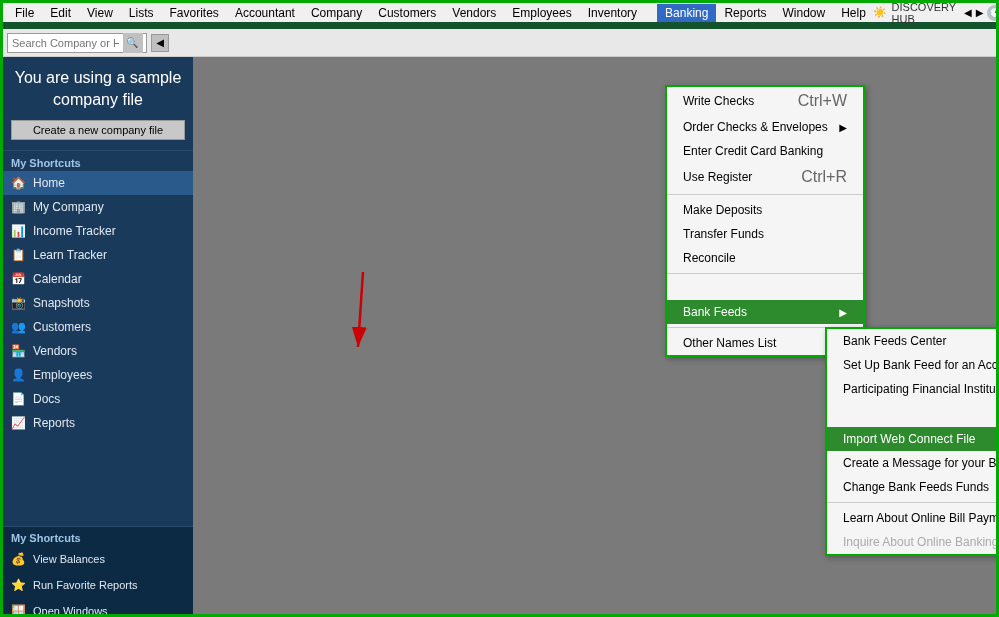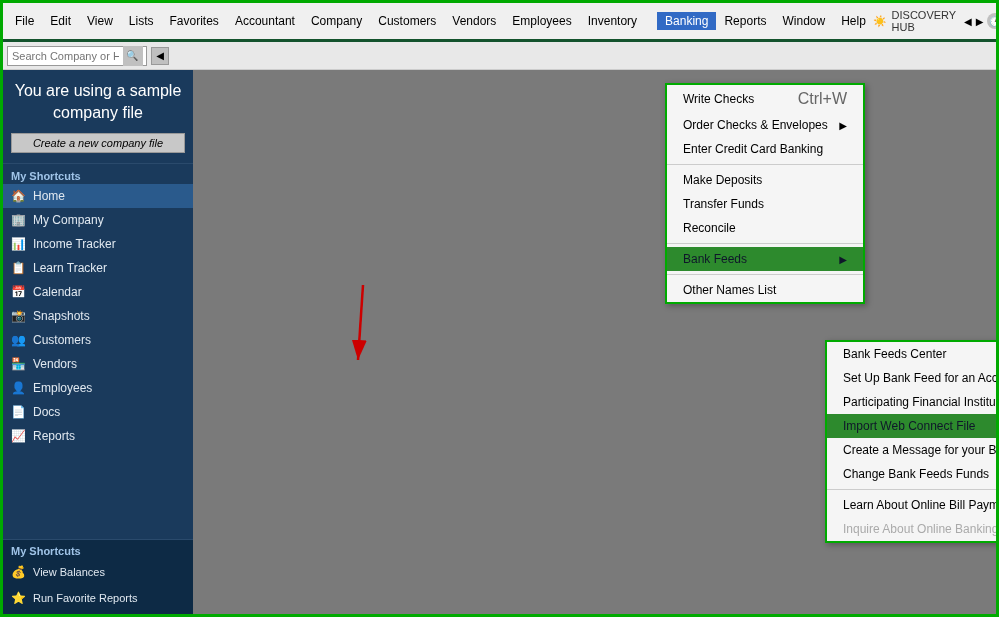--- a/index.html
+++ b/index.html
@@ -1,24 +1,24 @@
 <!DOCTYPE html>
 <html><head>
   <meta charset="utf-8">
   <style>
     * { margin: 0; padding: 0; box-sizing: border-box; }
     body { width: 999px; height: 617px; overflow: hidden; font-family: Arial, sans-serif; font-size: 12px; background: #7a7a7a; border: 3px solid #00aa00; }
 
     
     .menu-bar {
       background: #f0f0f0;
-      height: 39px;
-      display: flex;
-      align-items: center;
-      border-bottom: 3px solid #14532d;
+      height: 26px;
+      display: flex;
+      align-items: center;
+      border-bottom: 7px solid #14532d;
       padding: 0 4px;
     }
     .menu-item {
       padding: 2px 8px;
       cursor: pointer;
       font-size: 12px;
       color: #000;
       white-space: nowrap;
     }
     .menu-item.active { background: #316ac5; color: white; margin-left: 12px; }
@@ -114,21 +114,20 @@
       line-height: 1.4;
     }
     .create-company-btn {
       background: #c8c8c8;
       border: 1px solid #999;
       padding: 3px 8px;
       font-size: 11px;
       cursor: pointer;
       width: 100%;
       text-align: center;
-      font-style: italic;
     }
 
     .sidebar-section-label {
       color: #a0c4e8;
       font-size: 11px;
       font-weight: bold;
       padding: 6px 8px 2px 8px;
     }
 
     .sidebar-item {
@@ -192,21 +191,21 @@
     .dropdown-item {
       padding: 5px 16px;
       font-size: 12px;
       cursor: pointer;
       color: #000;
       white-space: nowrap;
       display: flex;
       align-items: center;
       justify-content: space-between;
     }
-    .dropdown-item.highlighted { background: #2d8a2d; color: #0f172a; }
+    .dropdown-item.highlighted { background: #2d8a2d; color: #ffffff; margin-top: 26px; }
     .dropdown-item.disabled { color: #aaa; cursor: default; }
     .dropdown-separator {
       border: none;
       border-top: 1px solid #ccc;
       margin: 3px 0;
     }
     .dropdown-shortcut { color: #666; font-size: 16px; }
     .dropdown-arrow { font-size: 10px; }
 
     
@@ -362,31 +361,35 @@
 
       <defs>
         <marker id="arrowhead" markerWidth="8" markerHeight="6" refX="8" refY="3" orient="auto">
           <polygon points="0 0, 8 3, 0 6" fill="#cc0000"></polygon>
         </marker>
       </defs>
 
       <line x1="170" y1="215" x2="165" y2="290" stroke="#cc0000" stroke-width="2.5" marker-end="url(#arrowhead)"></line>
     </svg>
 
-    <div class="dropdown-menu banking-menu" style="top:13px; left:472px;">
+    <div class="dropdown-menu banking-menu" style="top:28px; left:472px;">
       <div class="dropdown-item">
         <span>Write Checks</span>
         <span class="dropdown-shortcut">Ctrl+W</span>
       </div>
       <div class="dropdown-item" style="display:flex;justify-content:space-between;">
         <span>Order Checks &amp; Envelopes</span>
         <span class="dropdown-arrow">▶</span>
       </div>
       <div class="dropdown-item">
         <span>Enter Credit Card Banking</span>
+      </div>
+      <div class="dropdown-item">
+        <span>Use Register</span>
+        <span class="dropdown-shortcut">Ctrl+R</span>
       </div>
       <hr class="dropdown-separator">
       <div class="dropdown-item">
         <span>Make Deposits</span>
       </div>
       <div class="dropdown-item">
         <span>Transfer Funds</span>
       </div>
       <div class="dropdown-item">
         <span>Reconcile</span>

